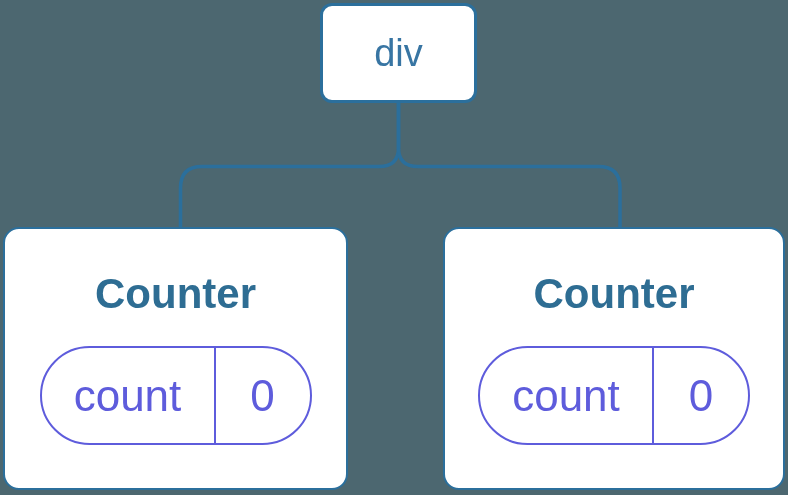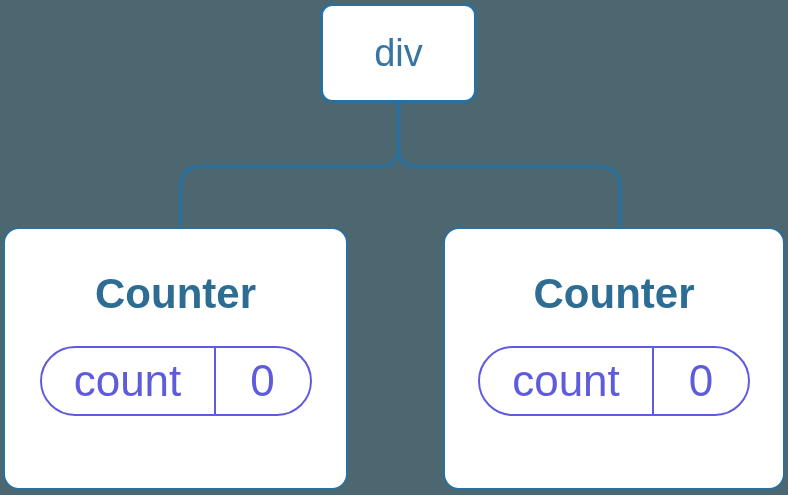--- a/index.html
+++ b/index.html
@@ -65,21 +65,21 @@
     font-size: 42px;
     line-height: 1;
     font-weight: bold;
   }
   .state-pill {
     position: absolute;
     top: 117px;
     left: 50%;
     transform: translateX(-50%);
     width: 272px;
-    height: 70px;
+    height: 99px;
     box-sizing: border-box;
     border: 2.5px solid #5E5CDC;
     border-radius: 50px;
     display: flex;
     color: #5E5CDC;
     font-size: 44px;
   }
   .state-key {
     flex: 0 0 172px;
     border-right: 2.5px solid #5E5CDC;

